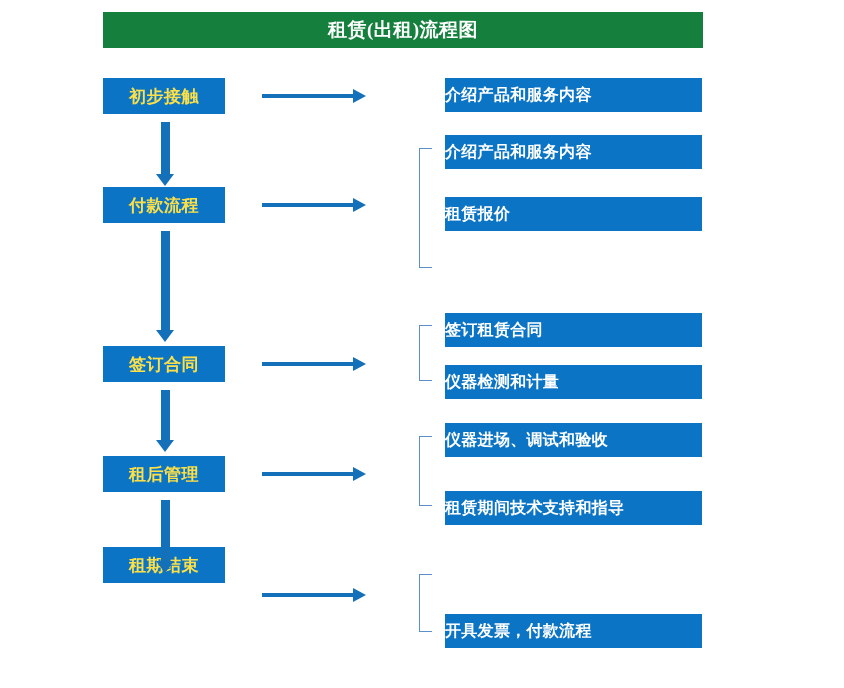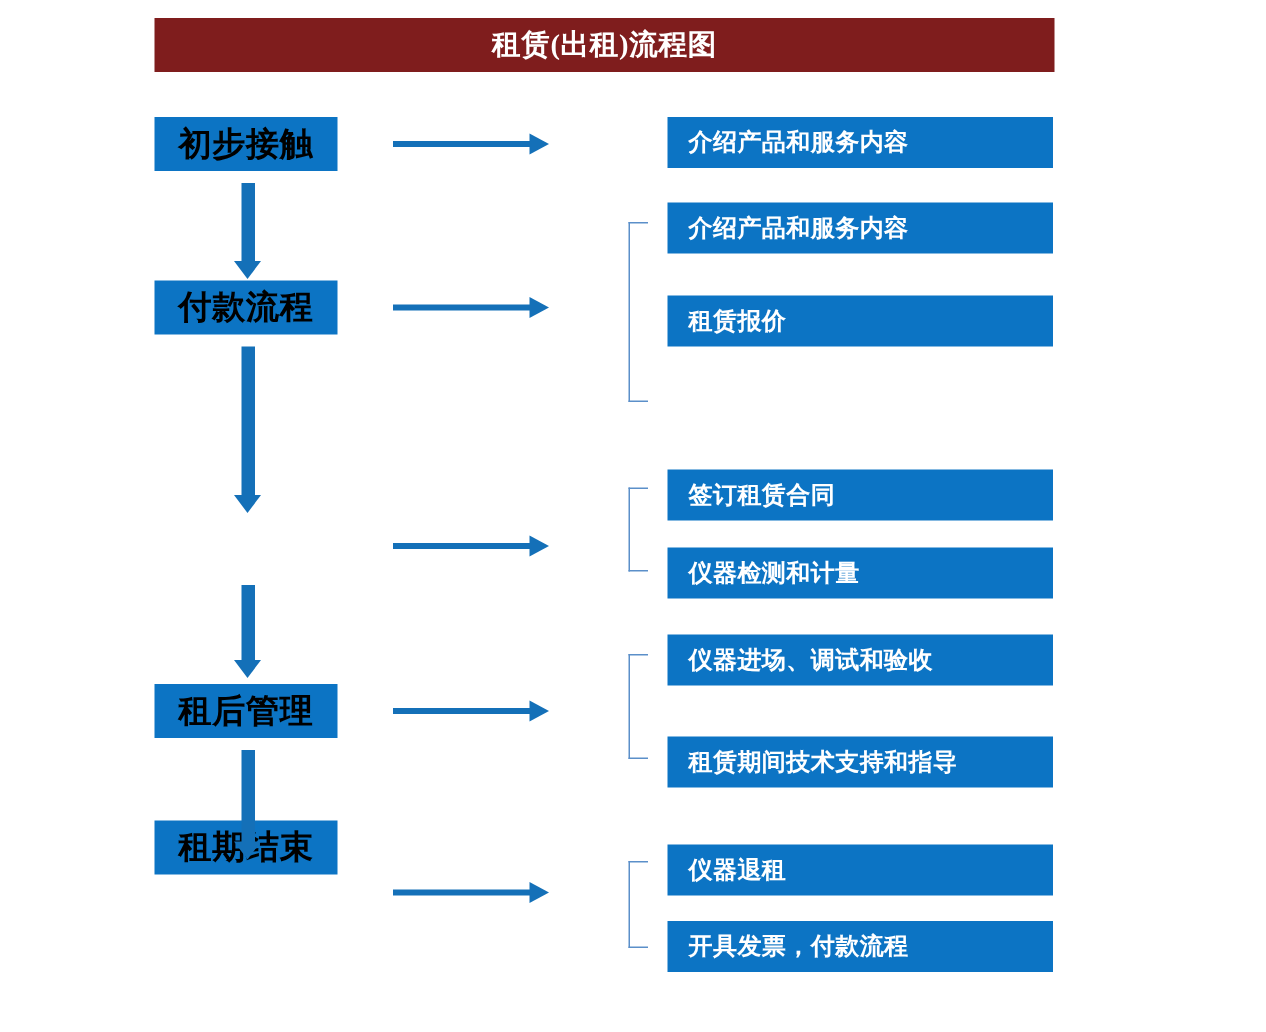--- a/index.html
+++ b/index.html
@@ -16,59 +16,58 @@
     font-family: "Liberation Serif", "DejaVu Serif", serif;
   }
 
   
   .title-bar {
     position: absolute;
     left: 103px;
     top: 12px;
     width: 600px;
     height: 36px;
-    background: #7f1d1d;
+    background: #15803d;
     color: #ffffff;
     display: flex;
     align-items: center;
     justify-content: center;
     font-size: 19px;
     font-weight: bold;
     letter-spacing: 0.5px;
   }
 
   
   .stage-box {
     position: absolute;
     left: 103px;
     width: 122px;
     height: 36px;
     background: #0c74c4;
-    color: #000000;
+    color: #fde047;
     display: flex;
     align-items: center;
     justify-content: center;
-    font-size: 22px;
+    font-size: 17px;
     font-weight: bold;
     letter-spacing: 0.5px;
   }
 
   
   .detail-box {
     position: absolute;
     left: 445px;
     width: 257px;
     height: 34px;
     background: #0c74c4;
     color: #ffffff;
     display: flex;
     align-items: center;
     font-size: 16px;
     font-weight: bold;
-    padding-left: 14px;
     box-sizing: border-box;
     letter-spacing: 0.3px;
   }
 
   
   .v-arrow {
     position: absolute;
     left: 161px;
     width: 9px;
     background: #1470b8;
@@ -118,20 +117,21 @@
 </style>
 </head>
 <body>
 
 <div id="canvas">
 
   <div class="title-bar">租赁(出租)流程图</div>
 
   <div class="stage-box" style="top:78px">初步接触</div>
   <div class="stage-box" style="top:187px">付款流程</div>
+  <div class="stage-box" style="top:346px">签订合同</div>
   <div class="stage-box" style="top:456px">租后管理</div>
   <div class="stage-box" style="top:547px">租期结束</div>
 
   <div class="v-arrow" style="top:122px;height:53px"></div>
   <div class="v-arrow" style="top:231px;height:100px"></div>
   <div class="v-arrow" style="top:390px;height:51px"></div>
   <div class="v-arrow" style="top:500px;height:62px"></div>
 
   <div class="h-arrow" style="top:94px"></div>
   <div class="h-arrow" style="top:203px"></div>
@@ -144,16 +144,15 @@
   <div class="bracket" style="top:436px;height:70px"></div>
   <div class="bracket" style="top:574px;height:58px"></div>
 
   <div class="detail-box" style="top:78px">介绍产品和服务内容</div>
   <div class="detail-box" style="top:135px">介绍产品和服务内容</div>
   <div class="detail-box" style="top:197px">租赁报价</div>
   <div class="detail-box" style="top:313px">签订租赁合同</div>
   <div class="detail-box" style="top:365px">仪器检测和计量</div>
   <div class="detail-box" style="top:423px">仪器进场、调试和验收</div>
   <div class="detail-box" style="top:491px">租赁期间技术支持和指导</div>
-  <div class="detail-box" style="top:563px">仪器退租</div>
   <div class="detail-box" style="top:614px">开具发票，付款流程</div>
 
 </div>
 
 </body></html>

